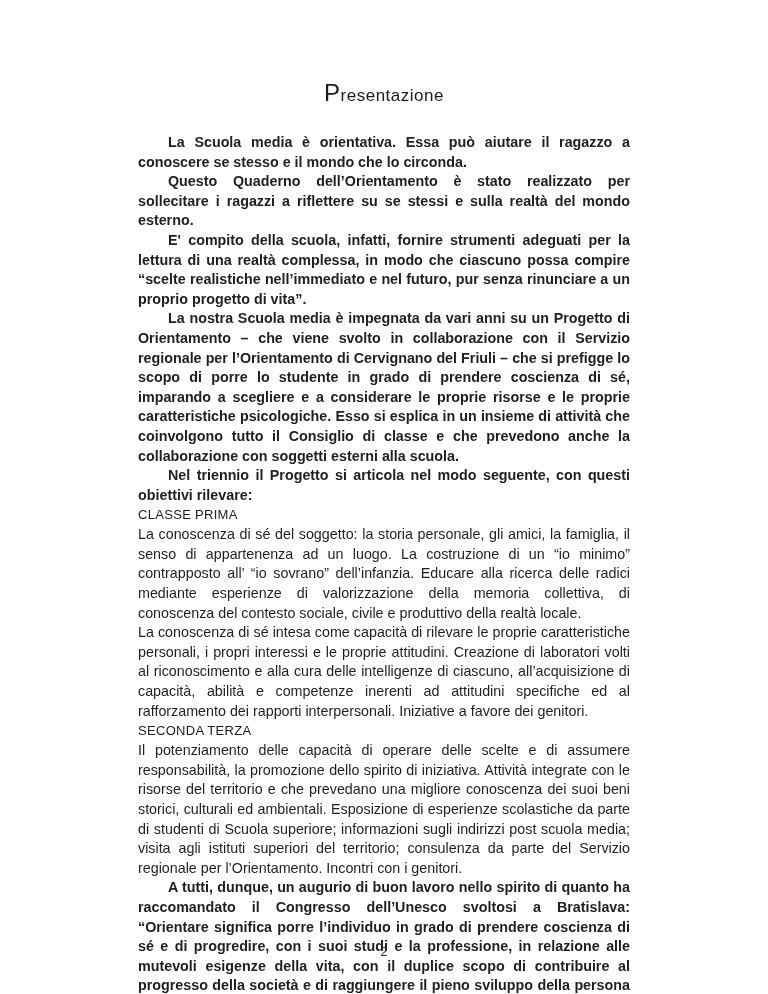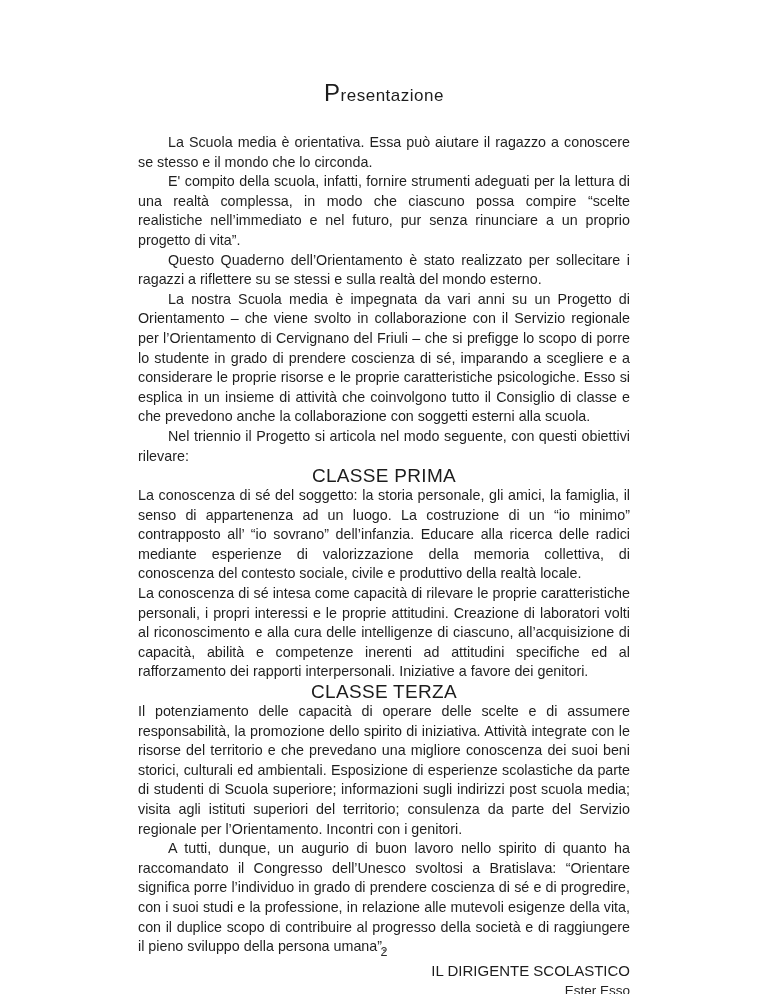--- a/index.html
+++ b/index.html
@@ -32,26 +32,27 @@
   }
   p {
     margin: 0;
     font-size: 14.3px;
     line-height: 19.6px;
     text-align: justify;
     color: #1f1f1f;
   }
   p.indent {
     text-indent: 30px;
+    font-weight: bold;
   }
   .section-heading {
     margin: 0;
-    font-size: 19px;
+    font-size: 13px;
     font-weight: normal;
-    text-align: center;
+    text-align: left;
     line-height: 20px;
     letter-spacing: 0.3px;
     color: #1c1c1c;
   }
   .closing-gap {
     margin-top: 22px;
   }
   .signature {
     margin-top: 4px;
     text-align: right;
@@ -77,31 +78,31 @@
   }
 </style>
 </head>
 <body>
 
 <div class="page">
 
   <h1 class="title">Presentazione</h1>
 
   <p class="indent">La Scuola media è orientativa. Essa può aiutare il ragazzo a conoscere se stesso e il mondo che lo circonda.</p>
+  <p class="indent">Questo Quaderno dell’Orientamento è stato realizzato per sollecitare i ragazzi a riflettere su se stessi e sulla realtà del mondo esterno.</p>
   <p class="indent">E' compito della scuola, infatti, fornire strumenti adeguati per la lettura di una realtà complessa, in modo che ciascuno possa compire “scelte realistiche nell’immediato e nel futuro, pur senza rinunciare a un proprio progetto di vita”.</p>
-  <p class="indent">Questo Quaderno dell’Orientamento è stato realizzato per sollecitare i ragazzi a riflettere su se stessi e sulla realtà del mondo esterno.</p>
   <p class="indent">La nostra Scuola media è impegnata da vari anni su un  Progetto di Orientamento – che viene svolto in collaborazione con il Servizio regionale per l’Orientamento di Cervignano del Friuli –  che si prefigge lo scopo di porre lo studente in grado di prendere coscienza di sé, imparando a scegliere e a considerare le proprie risorse e le proprie caratteristiche psicologiche. Esso si esplica in un insieme di attività che coinvolgono tutto il Consiglio di classe e che prevedono anche la collaborazione con soggetti esterni alla scuola.</p>
   <p class="indent">Nel triennio il Progetto si articola nel modo seguente, con questi obiettivi rilevare:</p>
 
   <h2 class="section-heading">CLASSE PRIMA</h2>
   <p>La conoscenza di sé del soggetto: la storia personale, gli amici, la famiglia, il senso di appartenenza ad un luogo. La costruzione di un “io minimo” contrapposto all’ “io sovrano” dell’infanzia.  Educare alla ricerca delle radici mediante esperienze di valorizzazione della memoria collettiva, di conoscenza del contesto sociale, civile e produttivo della realtà locale.</p>
 
   <p>La conoscenza di sé intesa come capacità di rilevare le proprie caratteristiche personali, i propri interessi e le proprie attitudini. Creazione di laboratori volti al riconoscimento e alla cura delle intelligenze di ciascuno, all’acquisizione di capacità, abilità e competenze inerenti ad attitudini specifiche ed al rafforzamento dei rapporti interpersonali. Iniziative a favore dei genitori.</p>
 
-  <h2 class="section-heading">CLASSE TERZA</h2>
+  <h2 class="section-heading">SECONDA TERZA</h2>
   <p>Il potenziamento delle capacità di operare delle scelte e di assumere responsabilità, la promozione dello spirito di iniziativa. Attività integrate con le risorse del territorio e che prevedano una migliore conoscenza dei suoi beni storici, culturali ed ambientali. Esposizione di esperienze scolastiche da parte di studenti di Scuola superiore; informazioni sugli indirizzi post scuola media; visita agli istituti superiori del territorio; consulenza da parte del Servizio regionale per l’Orientamento. Incontri con i genitori.</p>
 
   <p class="indent">A tutti, dunque, un augurio di buon lavoro nello spirito di quanto ha raccomandato il Congresso dell’Unesco svoltosi a Bratislava: “Orientare significa porre l’individuo in grado di prendere coscienza di sé e di progredire, con i suoi studi e la professione, in relazione alle mutevoli esigenze della vita, con il duplice scopo di contribuire al progresso della società e di raggiungere il pieno sviluppo della persona umana”.</p>
 
   <div class="signature">
     <div class="signature-role">IL DIRIGENTE SCOLASTICO</div>
     <div class="signature-name">Ester Esso</div>
   </div>
 
   <div class="page-number">2</div>

